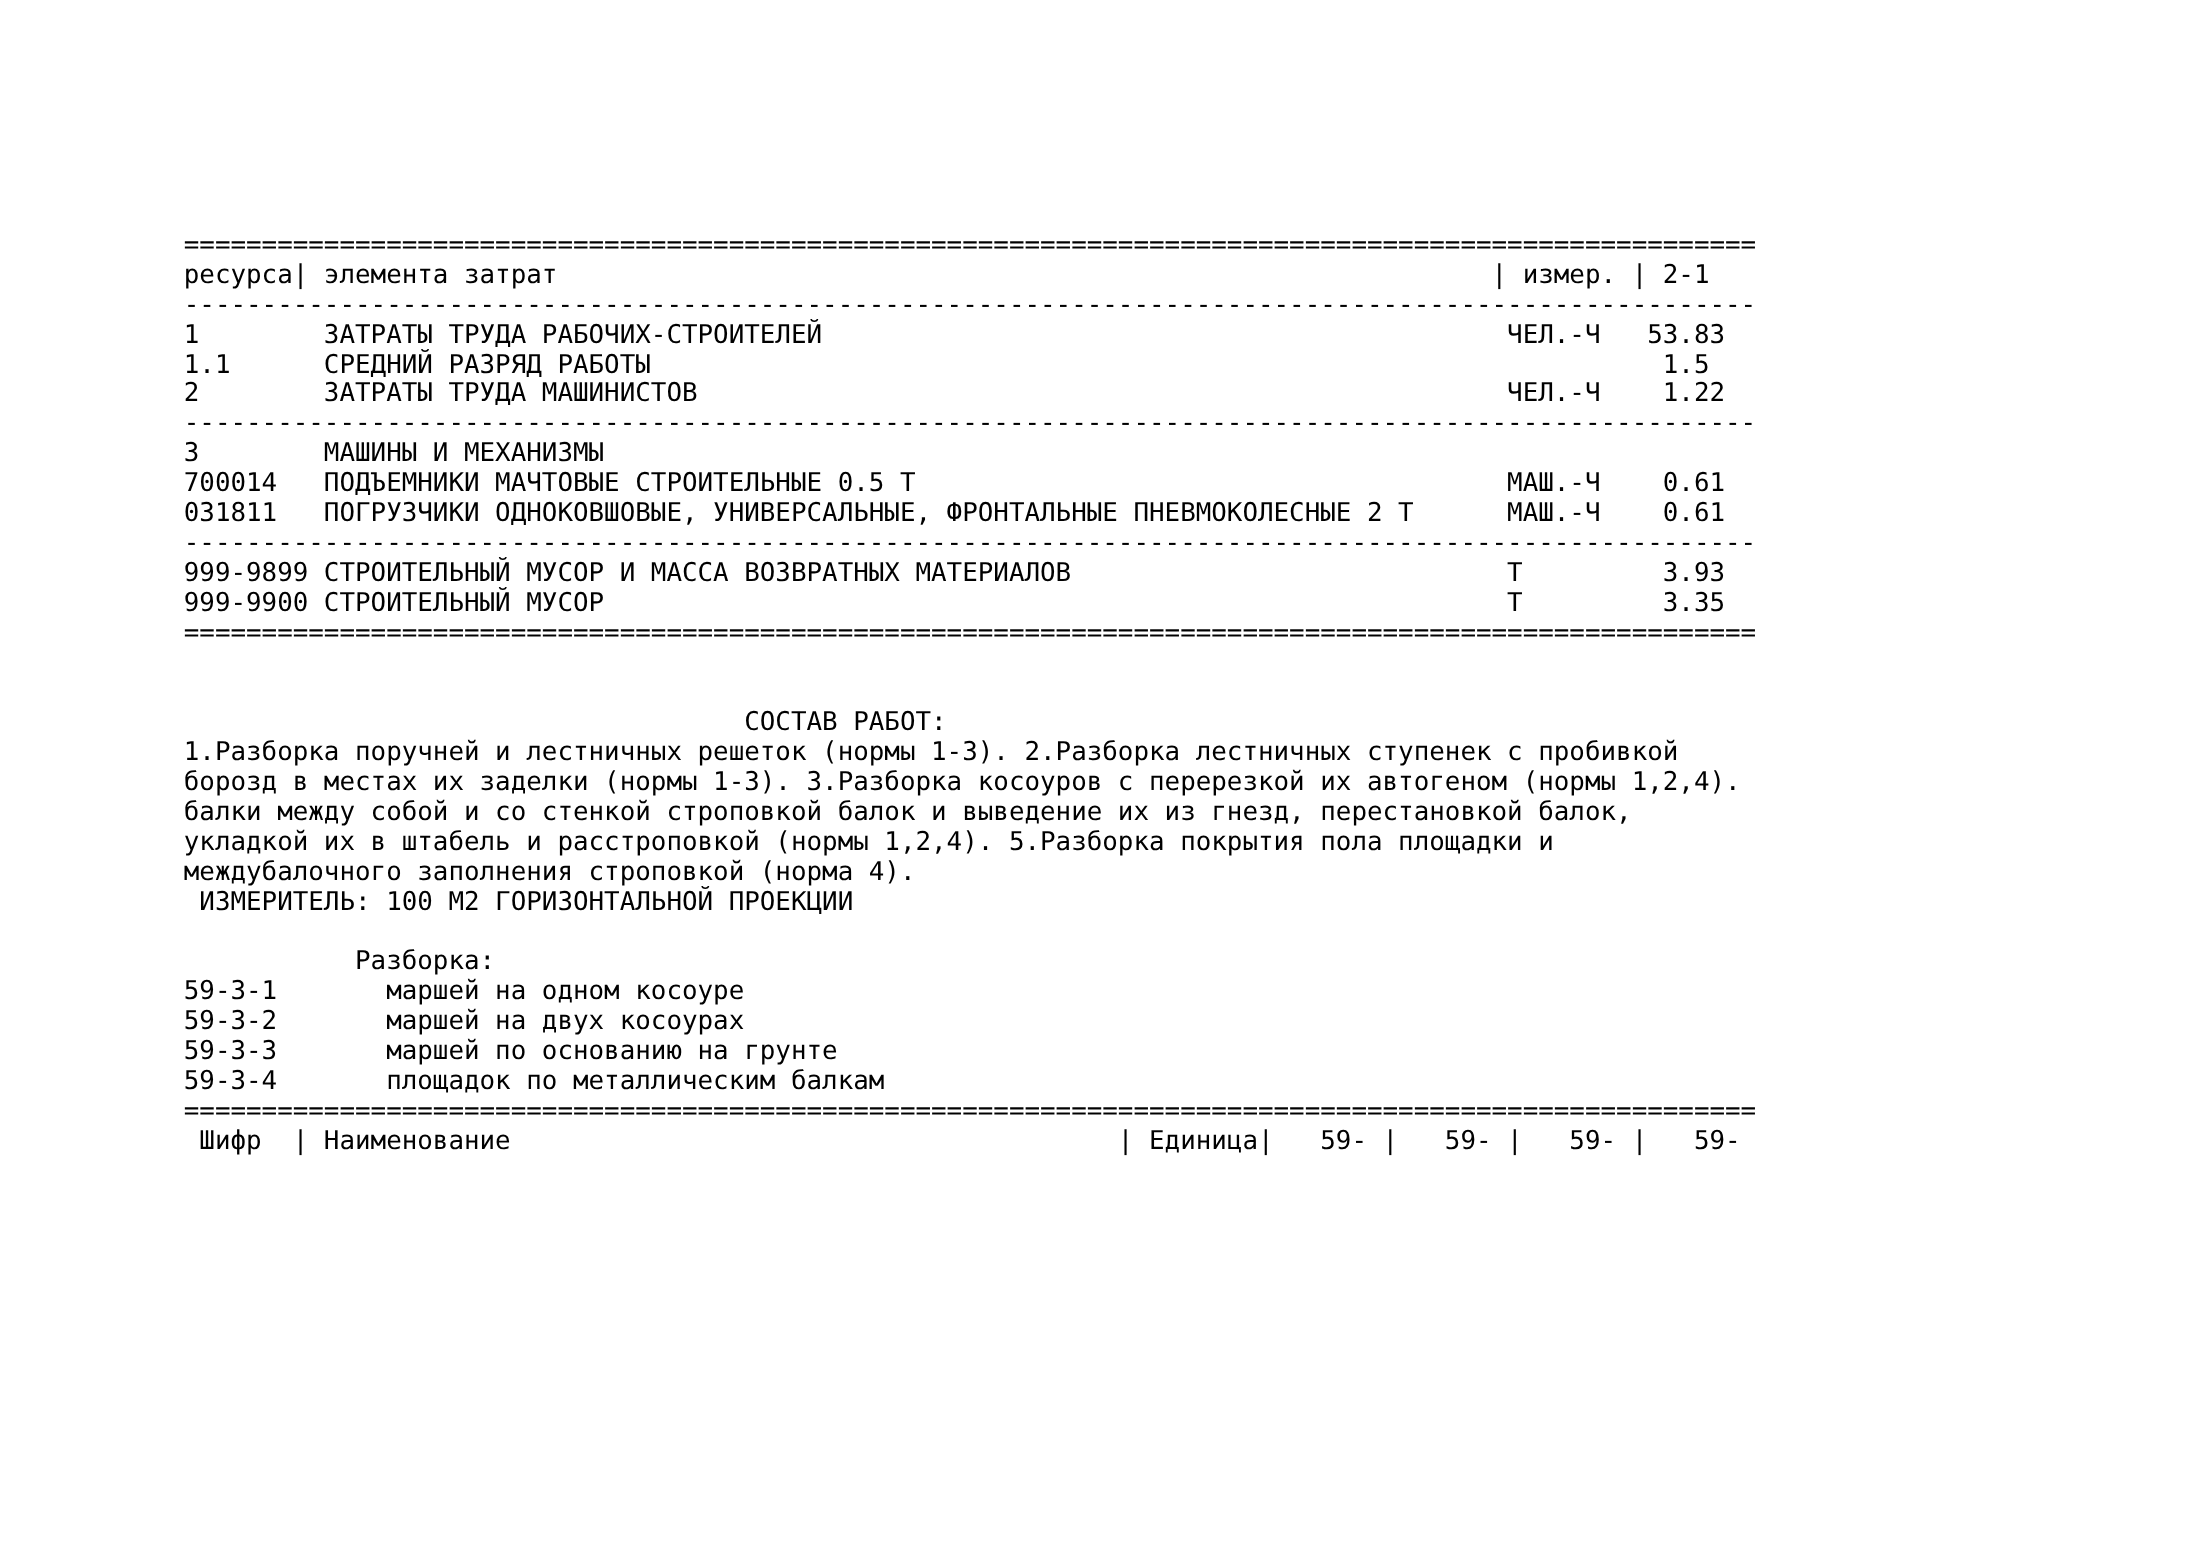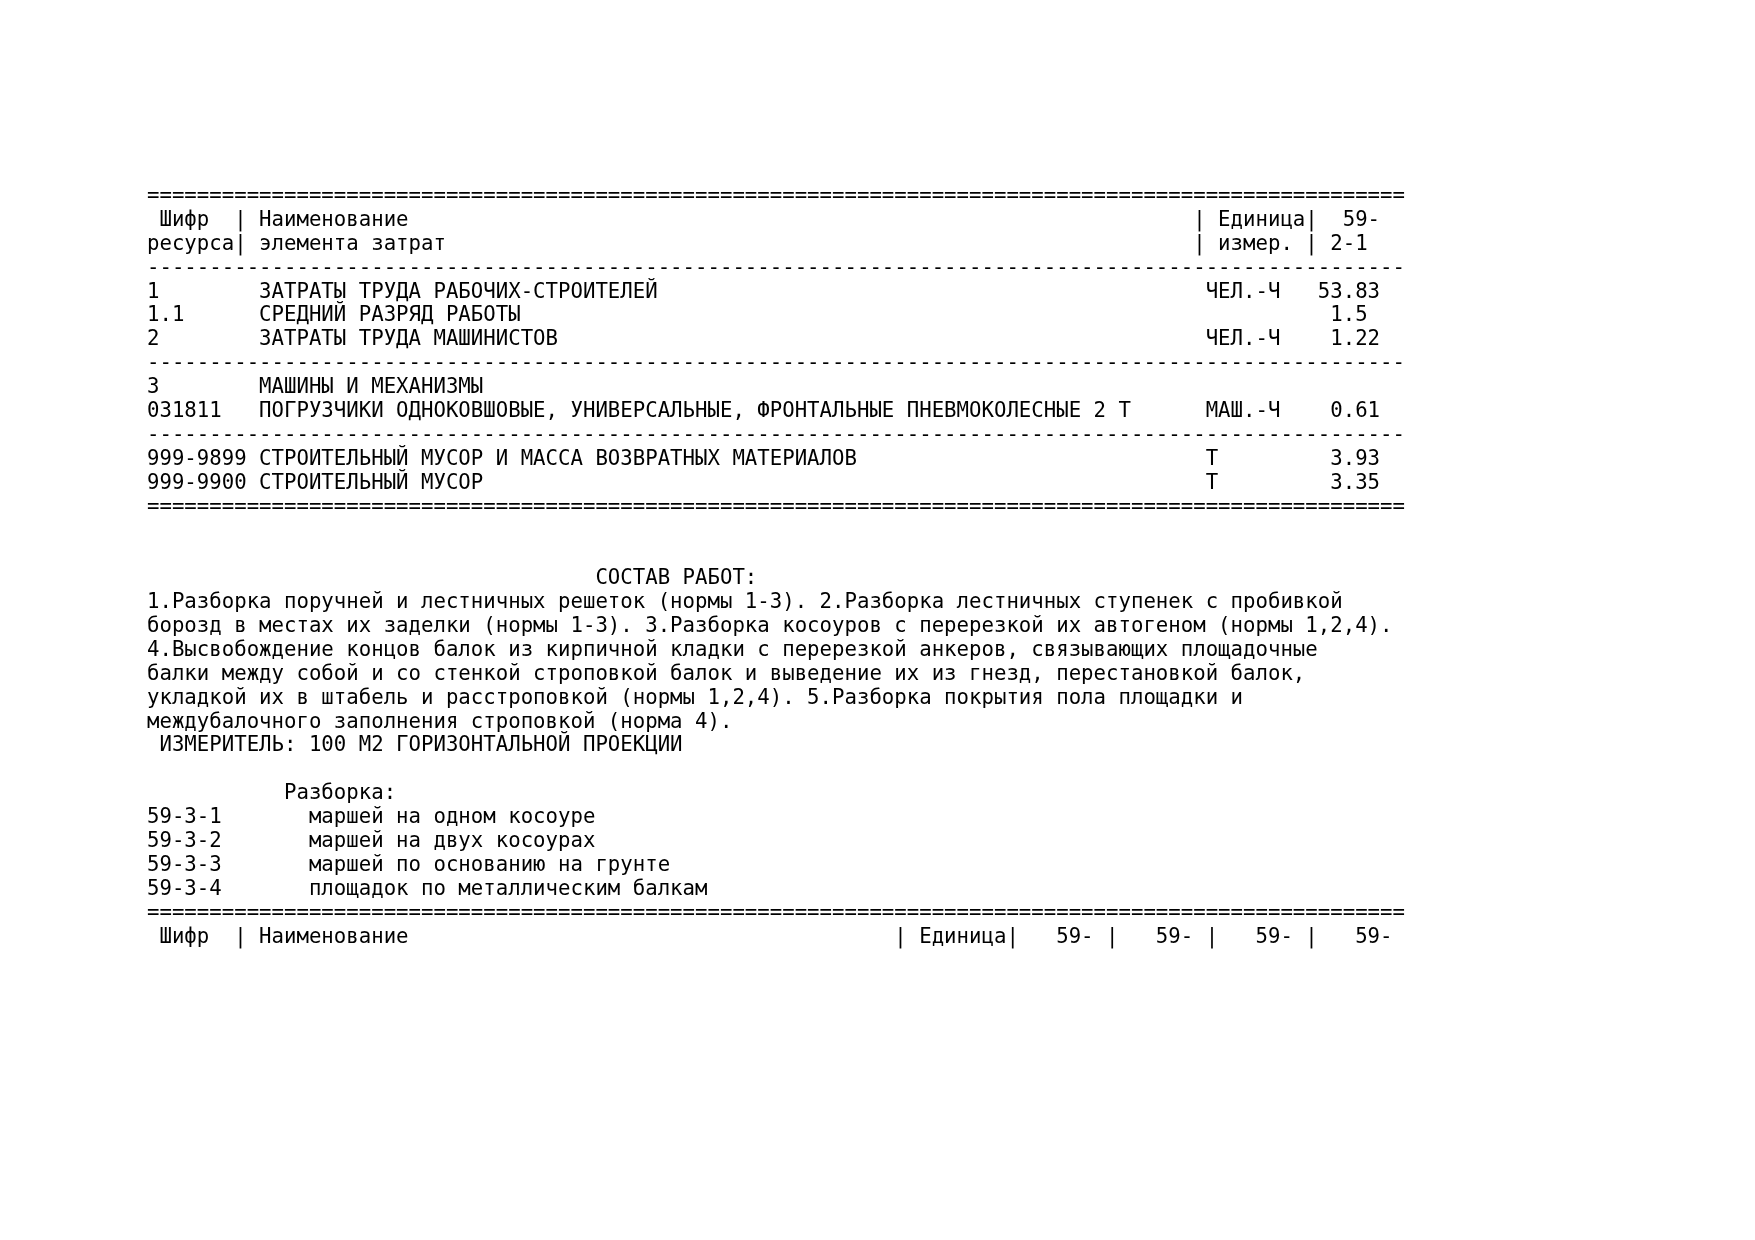--- a/index.html
+++ b/index.html
@@ -11,39 +11,38 @@
     font-size:20.7px;line-height:23.9px;
     font-weight:normal;
   }
   .ln{white-space:pre;height:23.9px}
 </style>
 </head>
 <body>
 
 <div class="doc">
   <div class="ln">=====================================================================================================</div>
-  <div class="ln"> Шифр  | Наименование                                                               | Единица|  59-</div>
   <div class="ln">ресурса| элемента затрат                                                            | измер. | 2-1</div>
   <div class="ln">-----------------------------------------------------------------------------------------------------</div>
   <div class="ln">1        ЗАТРАТЫ ТРУДА РАБОЧИХ-СТРОИТЕЛЕЙ                                            ЧЕЛ.-Ч   53.83</div>
   <div class="ln">1.1      СРЕДНИЙ РАЗРЯД РАБОТЫ                                                                 1.5</div>
   <div class="ln">2        ЗАТРАТЫ ТРУДА МАШИНИСТОВ                                                    ЧЕЛ.-Ч    1.22</div>
   <div class="ln">-----------------------------------------------------------------------------------------------------</div>
   <div class="ln">3        МАШИНЫ И МЕХАНИЗМЫ</div>
+  <div class="ln">700014   ПОДЪЕМНИКИ МАЧТОВЫЕ СТРОИТЕЛЬНЫЕ 0.5 Т                                      МАШ.-Ч    0.61</div>
   <div class="ln">031811   ПОГРУЗЧИКИ ОДНОКОВШОВЫЕ, УНИВЕРСАЛЬНЫЕ, ФРОНТАЛЬНЫЕ ПНЕВМОКОЛЕСНЫЕ 2 Т      МАШ.-Ч    0.61</div>
   <div class="ln">-----------------------------------------------------------------------------------------------------</div>
   <div class="ln">999-9899 СТРОИТЕЛЬНЫЙ МУСОР И МАССА ВОЗВРАТНЫХ МАТЕРИАЛОВ                            Т         3.93</div>
   <div class="ln">999-9900 СТРОИТЕЛЬНЫЙ МУСОР                                                          Т         3.35</div>
   <div class="ln">=====================================================================================================</div>
   <div class="ln"></div>
   <div class="ln"></div>
   <div class="ln">                                    СОСТАВ РАБОТ:</div>
   <div class="ln">1.Разборка поручней и лестничных решеток (нормы 1-3). 2.Разборка лестничных ступенек с пробивкой</div>
   <div class="ln">борозд в местах их заделки (нормы 1-3). 3.Разборка косоуров с перерезкой их автогеном (нормы 1,2,4).</div>
-  <div class="ln">4.Высвобождение концов балок из кирпичной кладки с перерезкой анкеров, связывающих площадочные</div>
   <div class="ln">балки между собой и со стенкой строповкой балок и выведение их из гнезд, перестановкой балок,</div>
   <div class="ln">укладкой их в штабель и расстроповкой (нормы 1,2,4). 5.Разборка покрытия пола площадки и</div>
   <div class="ln">междубалочного заполнения строповкой (норма 4).</div>
   <div class="ln"> ИЗМЕРИТЕЛЬ: 100 М2 ГОРИЗОНТАЛЬНОЙ ПРОЕКЦИИ</div>
   <div class="ln"></div>
   <div class="ln">           Разборка:</div>
   <div class="ln">59-3-1       маршей на одном косоуре</div>
   <div class="ln">59-3-2       маршей на двух косоурах</div>
   <div class="ln">59-3-3       маршей по основанию на грунте</div>
   <div class="ln">59-3-4       площадок по металлическим балкам</div>

